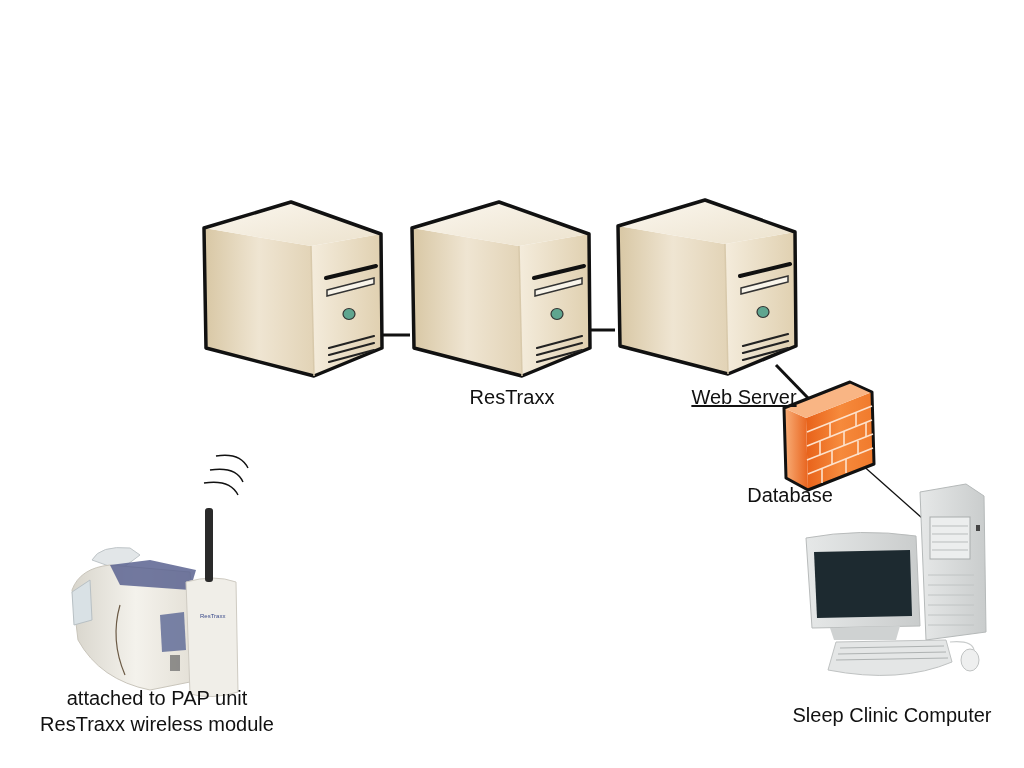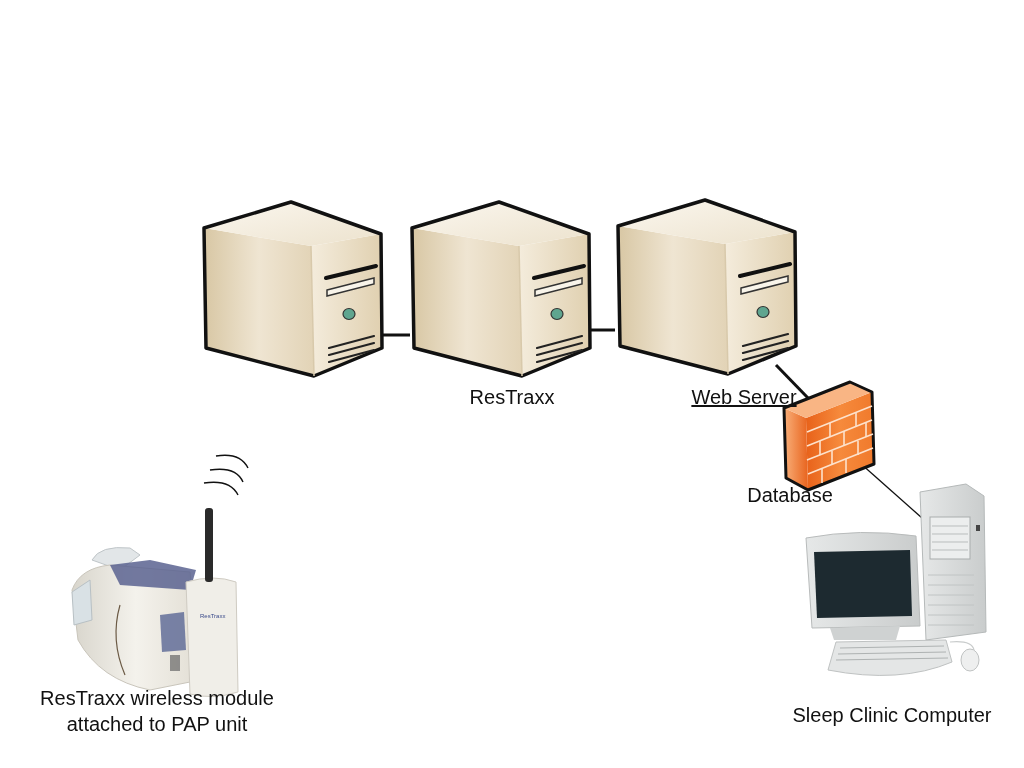--- a/index.html
+++ b/index.html
@@ -162,15 +162,15 @@
   </g>
 </svg>
 
 <div class="label" style="left:185px; top:380px; width:200px;">
 </div>
 <div class="label" style="left:432px; top:384px; width:160px;">ResTraxx</div>
 <div class="label" style="left:664px; top:384px; width:160px;text-decoration:underline;">Web Server</div>
 <div class="label" style="left:730px; top:482px; width:120px;">Database</div>
 <div class="label" style="left:772px; top:702px; width:240px;text-align:center;">Sleep Clinic Computer</div>
 <div class="label" style="left:17px; top:685px; width:280px;">
+  <div>attached to PAP unit</div>
   <div>ResTraxx wireless module</div>
-  <div>attached to PAP unit</div>
 </div>
 
 </body></html>

